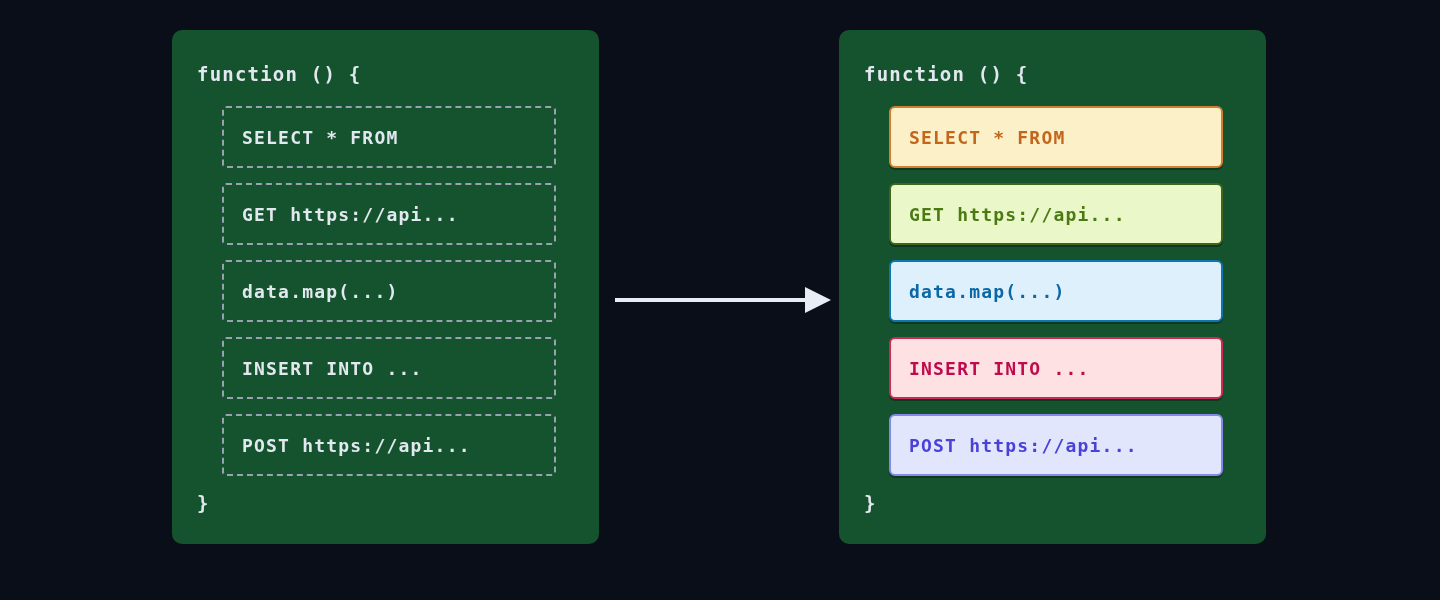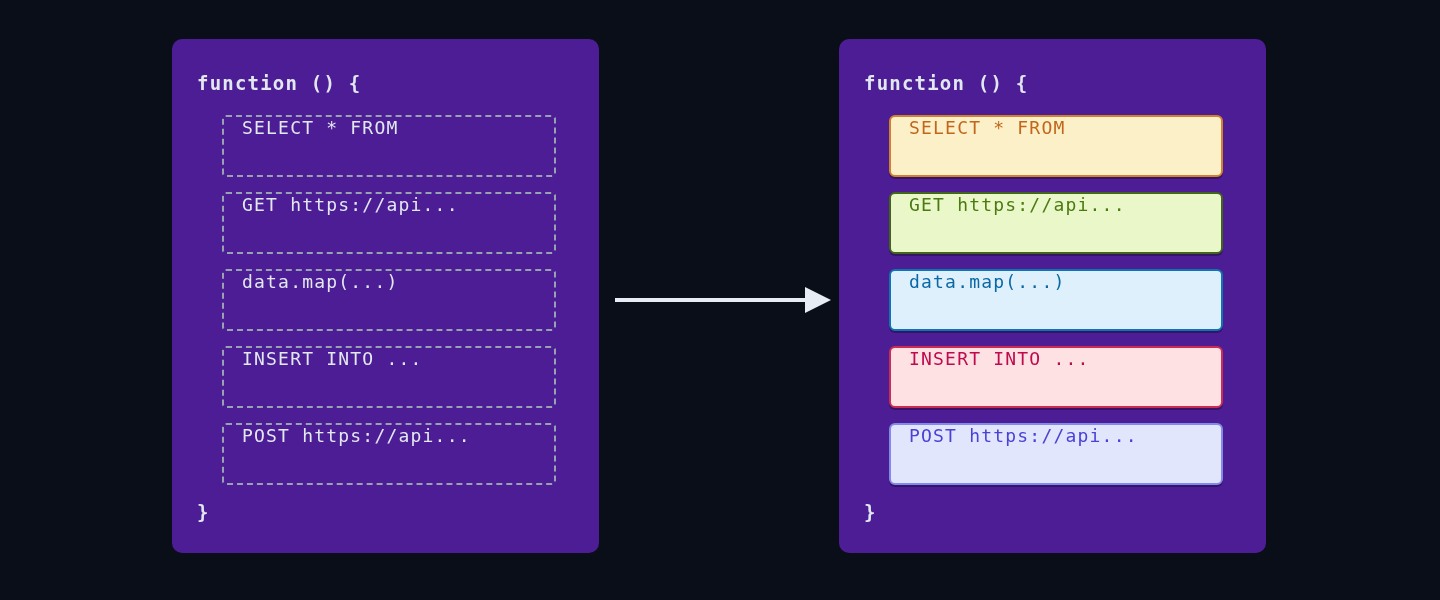--- a/index.html
+++ b/index.html
@@ -11,47 +11,48 @@
     overflow: hidden;
     font-family: "DejaVu Sans Mono", "Liberation Mono", monospace;
   }
   .stage {
     position: relative;
     width: 1440px;
     height: 600px;
   }
   .panel {
     position: absolute;
-    top: 39px;
+    top: 30px;
     width: 427px;
     height: 514px;
-    background: #4c1d95;
+    background: #14532d;
     border-radius: 10px;
   }
   .panel.left  { left: 172px; }
   .panel.right { left: 839px; }
 
   .fn-line {
     margin: 32px 0 0 25px;
     font-size: 19px;
     font-weight: 700;
     letter-spacing: 1.2px;
     line-height: 24px;
     color: #e2e8f0;
     white-space: pre;
   }
   .rows { margin-top: 20px; }
   .code-block {
     height: 62px;
     margin: 0 43px 15px 50px;
     display: flex;
+    align-items: center;
     padding-left: 18px;
     box-sizing: border-box;
     font-size: 18px;
-    font-weight: 400;
+    font-weight: 700;
     letter-spacing: 1.2px;
     white-space: pre;
   }
   .panel.left .code-block {
     border: 2px dashed #98a2b3;
     border-radius: 4px;
     color: #e2e8f0;
     background: transparent;
   }
   .panel.right .code-block {

